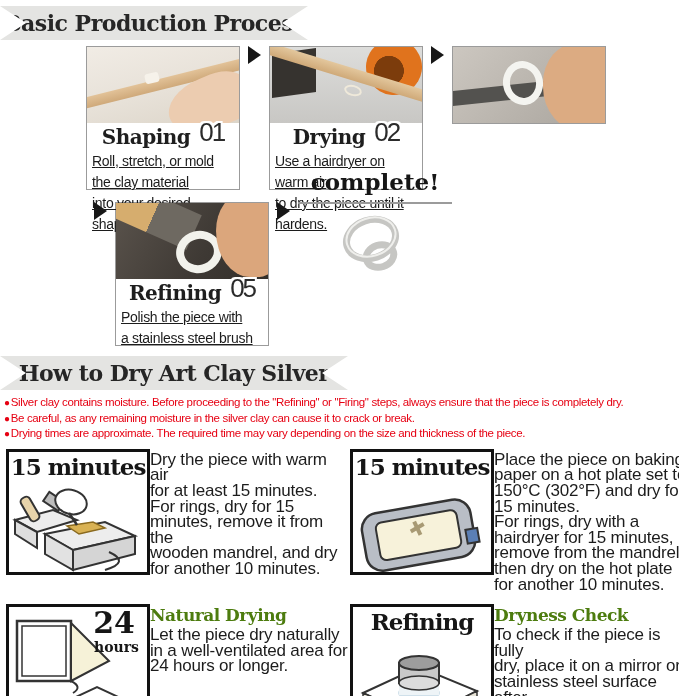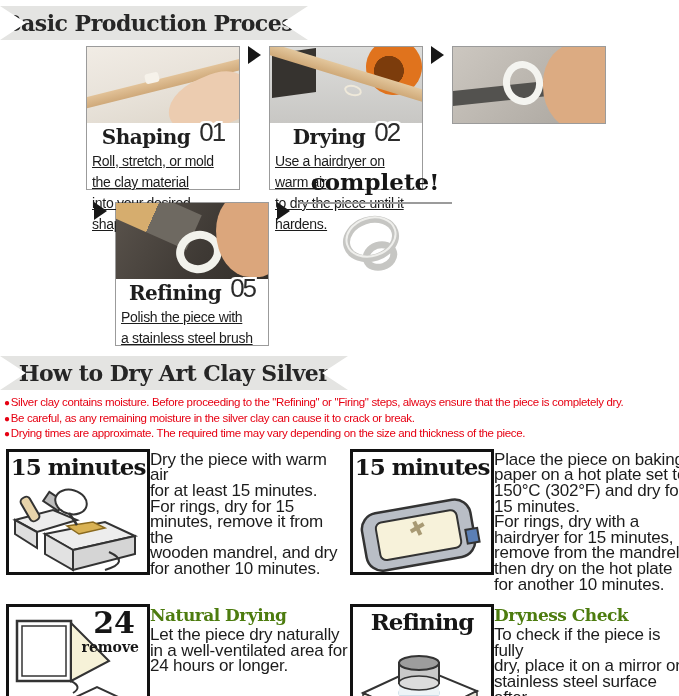--- a/index.html
+++ b/index.html
@@ -242,21 +242,21 @@
           <rect x="13" y="13" width="44" height="50" fill="#fff" stroke="#333" stroke-width="1.5"></rect>
           <path d="M62 10 L100 48 L62 68 Z" fill="#f6f2d8" stroke="#333" stroke-width="2"></path>
           <path d="M62 68 Q 74 74 64 80" fill="none" stroke="#333" stroke-width="2"></path>
           <polygon points="50,92 88,74 122,90 82,112" fill="#fff" stroke="#333" stroke-width="2"></polygon>
           <g stroke="#777" stroke-width="3" fill="#eee">
             <path d="M76 92 l16 -6"></path>
             <path d="M82 84 l4 14"></path>
           </g>
         </svg>
         <div class="badge-24">24</div>
-        <div class="badge-hours">remove</div>
+        <div class="badge-hours">hours</div>
       </div>
       <div class="mtext">
         <div class="mhead">Natural Drying</div>
         <div class="mtbody">Let the piece dry naturally
 in a well-ventilated area for
 24 hours or longer.</div>
       </div>
     </div>
 
     <div class="method">

